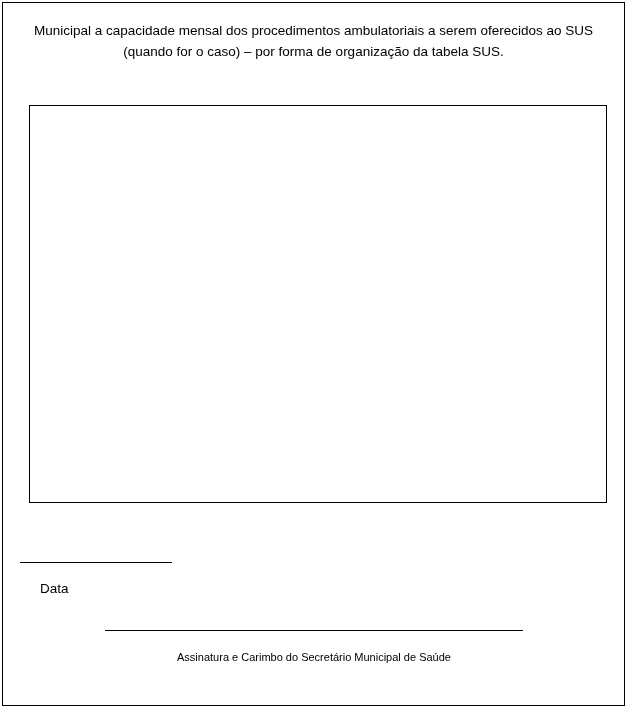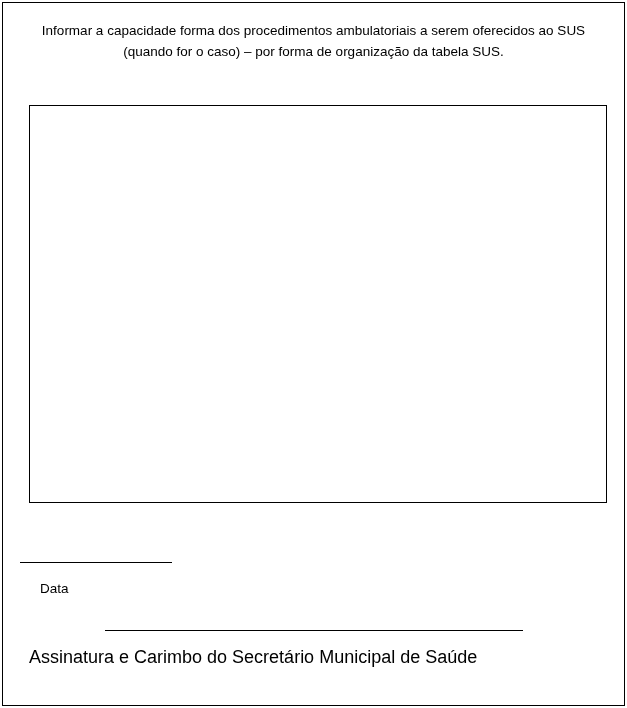--- a/index.html
+++ b/index.html
@@ -70,32 +70,32 @@
     top: 630px;
     width: 418px;
     border-bottom: 1px solid #000000;
     height: 0;
   }
   .signature-label {
     position: absolute;
     left: 29px;
     top: 648px;
     width: 570px;
-    text-align: left;
-    font-size: 18px;
+    text-align: center;
+    font-size: 11px;
     line-height: 18px;
   }
 </style>
 </head>
 <body>
 
 <div class="page">
   <div class="outer-border"></div>
 
-  <div class="instruction">Informar a capacidade forma dos procedimentos ambulatoriais a serem oferecidos ao SUS (quando for o caso) – por forma de organização da tabela SUS.</div>
+  <div class="instruction">Municipal a capacidade mensal dos procedimentos ambulatoriais a serem oferecidos ao SUS (quando for o caso) – por forma de organização da tabela SUS.</div>
 
   <div class="content-box"></div>
 
   <div class="date-line"></div>
   <div class="date-label">Data</div>
 
   <div class="signature-line"></div>
   <div class="signature-label">Assinatura e Carimbo do Secretário Municipal de Saúde</div>
 </div>
 

